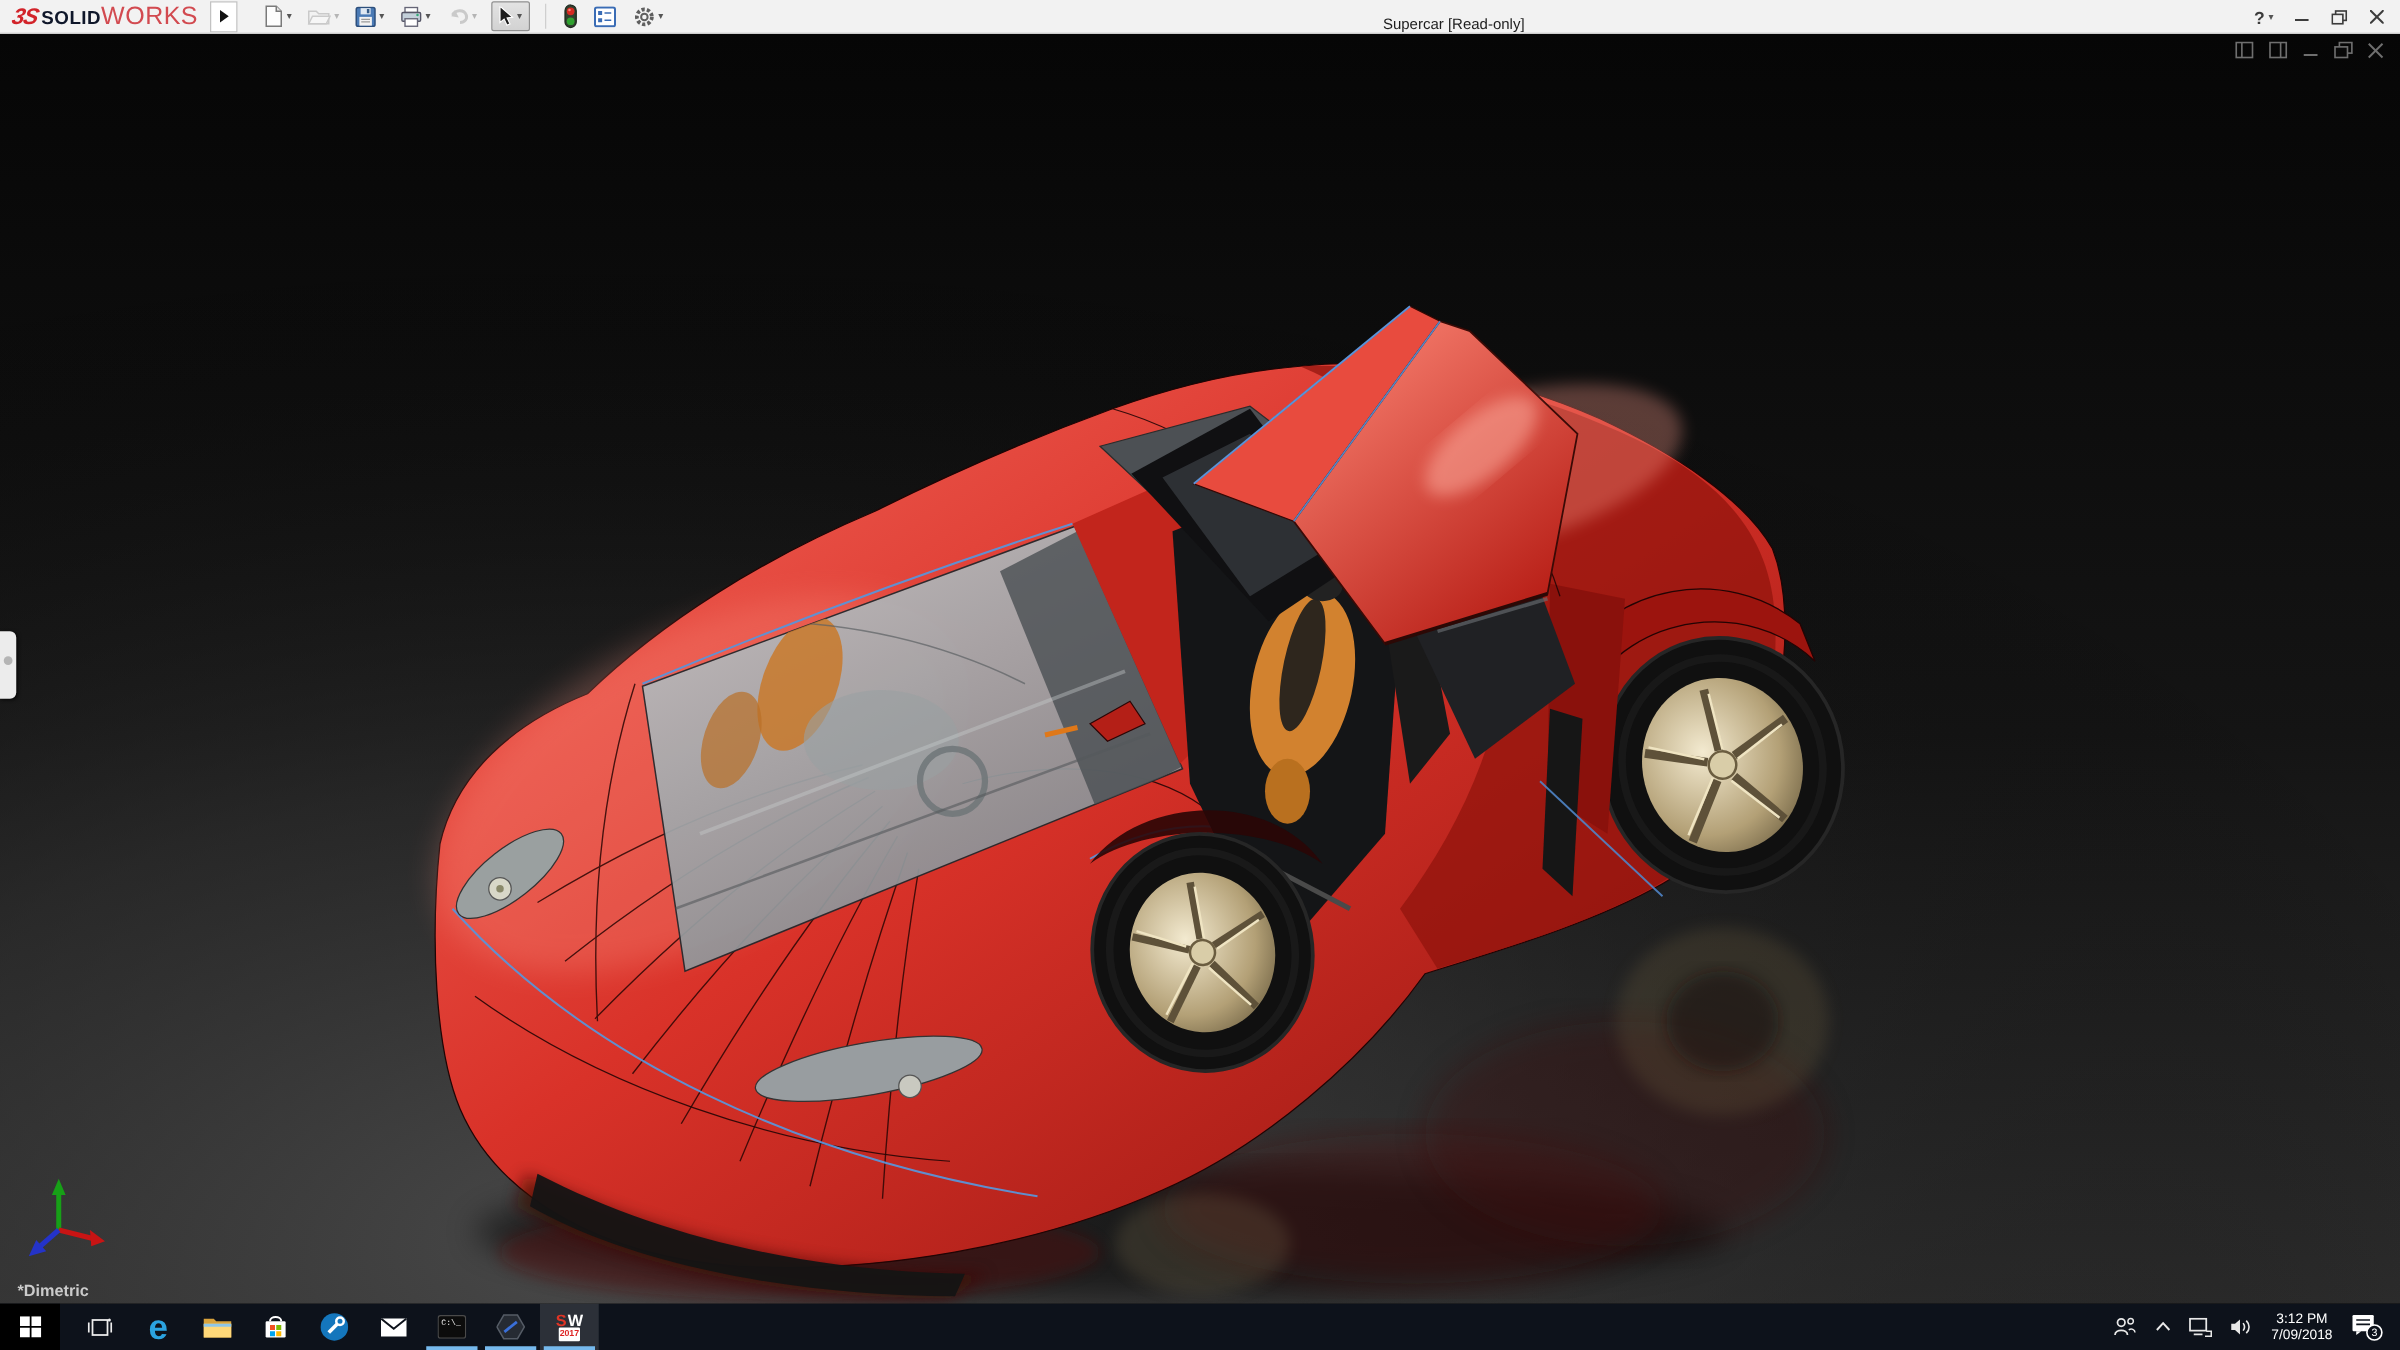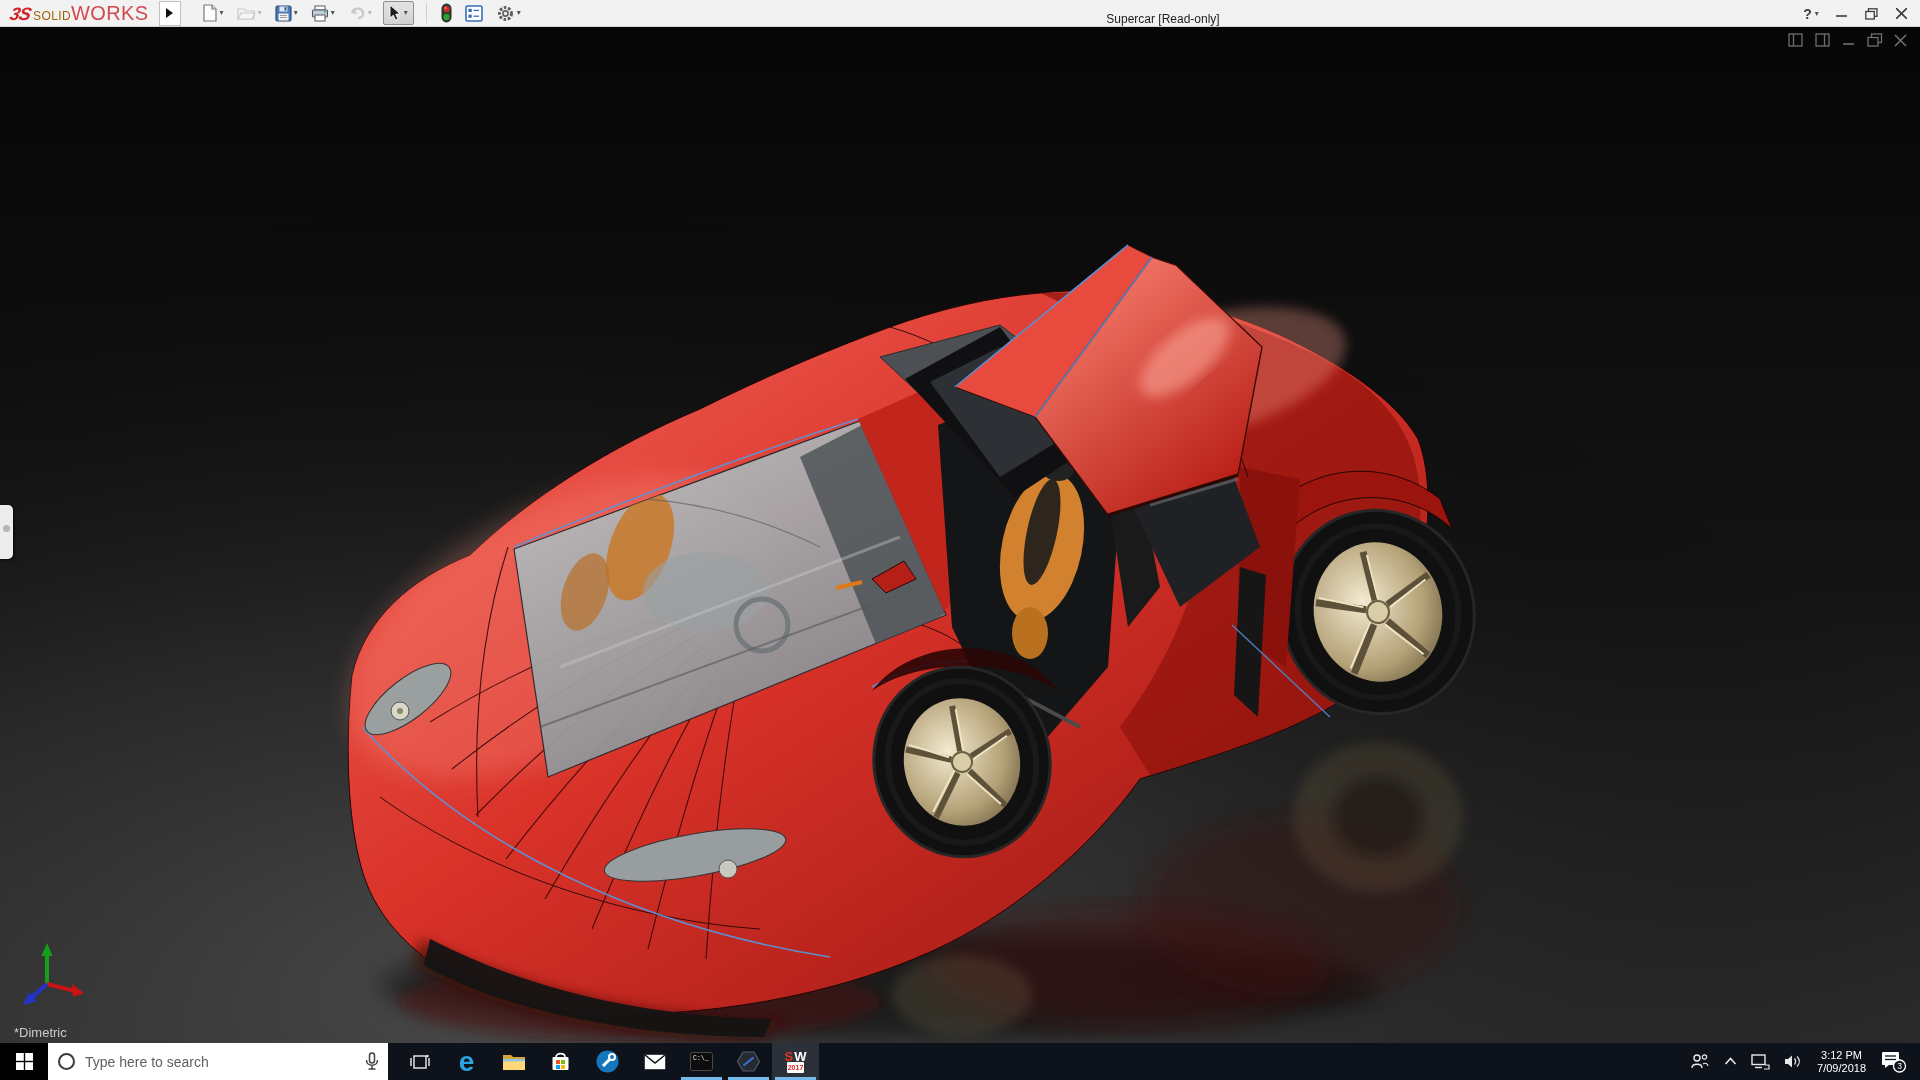--- a/index.html
+++ b/index.html
@@ -6,21 +6,21 @@
   html,body{width:1920px;height:1080px;overflow:hidden;background:#000;
     font-family:"Liberation Sans",sans-serif;}
   .stage{position:relative;width:1920px;height:1080px}
 
   
   .titlebar{position:absolute;top:0;left:0;right:0;height:27px;background:#f2f2f2;
     border-bottom:1px solid #d6d6d6;display:flex;align-items:center;z-index:10}
   .brand{display:flex;align-items:baseline;padding-left:10px;white-space:nowrap}
   .brand .mark{display:inline-block;font-style:italic;font-weight:bold;font-size:18px;
     color:#d2232a;transform:skewX(-14deg);margin-right:3px;letter-spacing:-1px}
-  .brand .solid{font-weight:normal;font-size:12px;color:#a16207;letter-spacing:.4px}
+  .brand .solid{font-weight:bold;font-size:15px;color:#0f172a;letter-spacing:.4px}
   .brand .works{font-weight:normal;font-size:20px;color:#d24a50;letter-spacing:.4px}
   .flyout-btn{width:22px;height:25px;margin-left:10px;background:#fff;border:1px solid #c2c2c2;
     display:flex;align-items:center;justify-content:center}
   .flyout-tri{width:0;height:0;border-left:7px solid #111;border-top:5px solid transparent;
     border-bottom:5px solid transparent}
   .toolbar{display:flex;align-items:center;margin-left:18px;gap:9px;height:27px}
   .tool-btn{display:flex;align-items:center;gap:2px;padding:2px 2px;height:24px}
   .tool-btn.disabled{opacity:.38;filter:grayscale(1)}
   .tool-btn.pressed{background:linear-gradient(#e3e3e3,#d2d2d2);border:1px solid #8f8f8f;
     border-radius:2px;padding:2px 5px}
@@ -34,21 +34,21 @@
 
   
   .viewport{position:absolute;top:27px;left:0;right:0;bottom:37px;background:#0a0a0a}
   .scene{position:absolute;inset:0;width:100%;height:100%;display:block}
   .doc-controls{position:absolute;top:6px;right:12px;display:flex;gap:11px;opacity:.8}
   .panel-tab{position:absolute;left:0;top:478px;width:13px;height:54px;background:#ececec;
     border-radius:0 5px 5px 0;box-shadow:1px 1px 3px rgba(0,0,0,.7)}
   .panel-tab .dot{position:absolute;left:3px;top:20px;width:7px;height:7px;border-radius:50%;
     background:#b5b5b5}
   .triad{position:absolute;left:12px;bottom:26px}
-  .view-label{position:absolute;left:14px;bottom:3px;font-size:13px;font-weight:400;color:#cbcbcb}
+  .view-label{position:absolute;left:14px;bottom:3px;font-size:13px;font-weight:700;color:#cbcbcb}
 
   
   .taskbar{position:absolute;left:0;right:0;bottom:0;height:37px;background:#0d121b;
     display:flex;align-items:stretch;z-index:10}
   .start-btn{width:48px;display:flex;align-items:center;justify-content:center}
   .search-box{width:340px;background:#fff;display:flex;align-items:center;gap:9px;padding:0 9px}
   .search-box input{flex:1;border:none;outline:none;font-size:14px;color:#333;background:transparent;
     font-family:"Liberation Sans",sans-serif}
   .search-box input::placeholder{color:#5f5f5f}
   .tb-apps{display:flex;margin-left:8px}
@@ -417,32 +417,20 @@
   <div class="taskbar">
     <div class="start-btn" style="background:#000">
       <svg width="17" height="17">
         <rect x="0" y="0" width="7.8" height="7.8" fill="#fff"></rect>
         <rect x="9.2" y="0" width="7.8" height="7.8" fill="#fff"></rect>
         <rect x="0" y="9.2" width="7.8" height="7.8" fill="#fff"></rect>
         <rect x="9.2" y="9.2" width="7.8" height="7.8" fill="#fff"></rect>
       </svg>
     </div>
 
-    <div class="search-box">
-      <svg width="19" height="19">
-        <circle cx="9.5" cy="9.5" r="7.5" fill="none" stroke="#3a3a3a" stroke-width="2"></circle>
-      </svg>
-      <input type="text" placeholder="Type here to search" style="">
-      <svg width="14" height="19" viewBox="0 0 14 19">
-        <rect x="4.5" y="1" width="5" height="10" rx="2.5" fill="none" stroke="#444" stroke-width="1.5"></rect>
-        <path d="M1.5 8 C1.5 15 12.5 15 12.5 8" fill="none" stroke="#444" stroke-width="1.5"></path>
-        <line x1="7" y1="14" x2="7" y2="17" stroke="#444" stroke-width="1.5"></line>
-        <line x1="3.5" y1="17" x2="10.5" y2="17" stroke="#444" stroke-width="1.5"></line>
-      </svg>
-    </div>
 
     <div class="tb-apps">
       <div class="tb-btn">
         <svg width="20" height="18" viewBox="0 0 20 18">
           <rect x="4" y="3" width="12" height="12" fill="none" stroke="#eee" stroke-width="1.4"></rect>
           <line x1="1" y1="5" x2="1" y2="13" stroke="#eee" stroke-width="1.4"></line>
           <line x1="19" y1="5" x2="19" y2="13" stroke="#eee" stroke-width="1.4"></line>
           <circle cx="17.5" cy="3" r="1.2" fill="#eee"></circle>
         </svg>
       </div>

